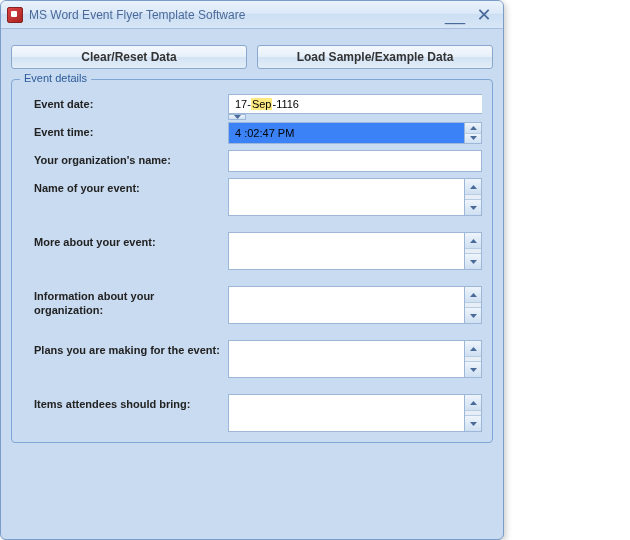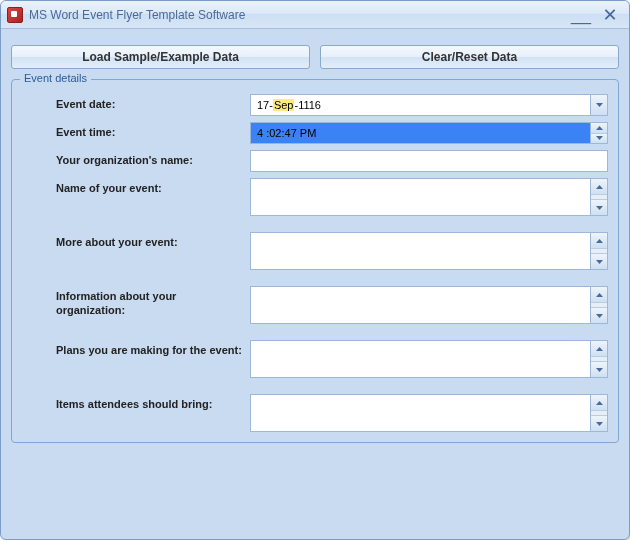--- a/index.html
+++ b/index.html
@@ -1,19 +1,19 @@
 <!DOCTYPE html>
 <html><head>
 <meta charset="utf-8">
 <style>
   * { box-sizing: border-box; margin: 0; padding: 0; }
   body { font-family: Tahoma, Arial, sans-serif; font-size: 11px; background: #fff; }
   
   .window {
-    width: 630px; height: 540px;
+    width: 504px; height: 540px;
     background: #c9dbf0;
     border: 1px solid #7a9cc6;
     border-radius: 6px;
     box-shadow: 2px 2px 6px rgba(0,0,0,0.2);
     overflow: hidden;
     position: relative;
   }
   
   .titlebar {
     height: 28px;
@@ -90,36 +90,36 @@
     padding: 0 4px;
     color: #2a5a9a;
     font-size: 11px;
   }
   
   .form-row {
     display: flex;
     align-items: flex-start;
     margin-bottom: 6px;
     gap: 6px;
-    margin-left: 22px;
   }
   .form-row label {
     display: block;
     width: 188px;
     padding-top: 3px;
     font-size: 11px;
     font-weight: bold;
     color: #222;
     line-height: 1.3;
   }
   .form-row .field { flex: 1; }
   
   .date-field {
     display: flex;
     height: 22px;
+    flex-direction: column;
   }
   .date-field .val {
     flex: 1;
     background: #fff;
     border: 1px solid #9db7d8;
     border-right: none;
     padding: 3px 6px;
     font-size: 11px;
     display: flex; align-items: center;
   }
@@ -211,22 +211,22 @@
   <div class="titlebar">
     <div class="icon"></div>
     <div class="title">MS Word Event Flyer Template Software</div>
     <div class="ctrl">__</div>
     <div class="ctrl">✕</div>
   </div>
 
   <div class="client">
     
     <div class="btn-row">
+      <button class="half-btn">Clear/Reset Data</button>
       <button class="half-btn">Load Sample/Example Data</button>
-      <button class="half-btn">Clear/Reset Data</button>
     </div>
     
     <div class="groupbox">
       <div class="legend">Event details</div>
 
       <div class="form-row">
         <label>Event date:</label>
         <div class="field">
           <div class="date-field">
             <div class="val">

